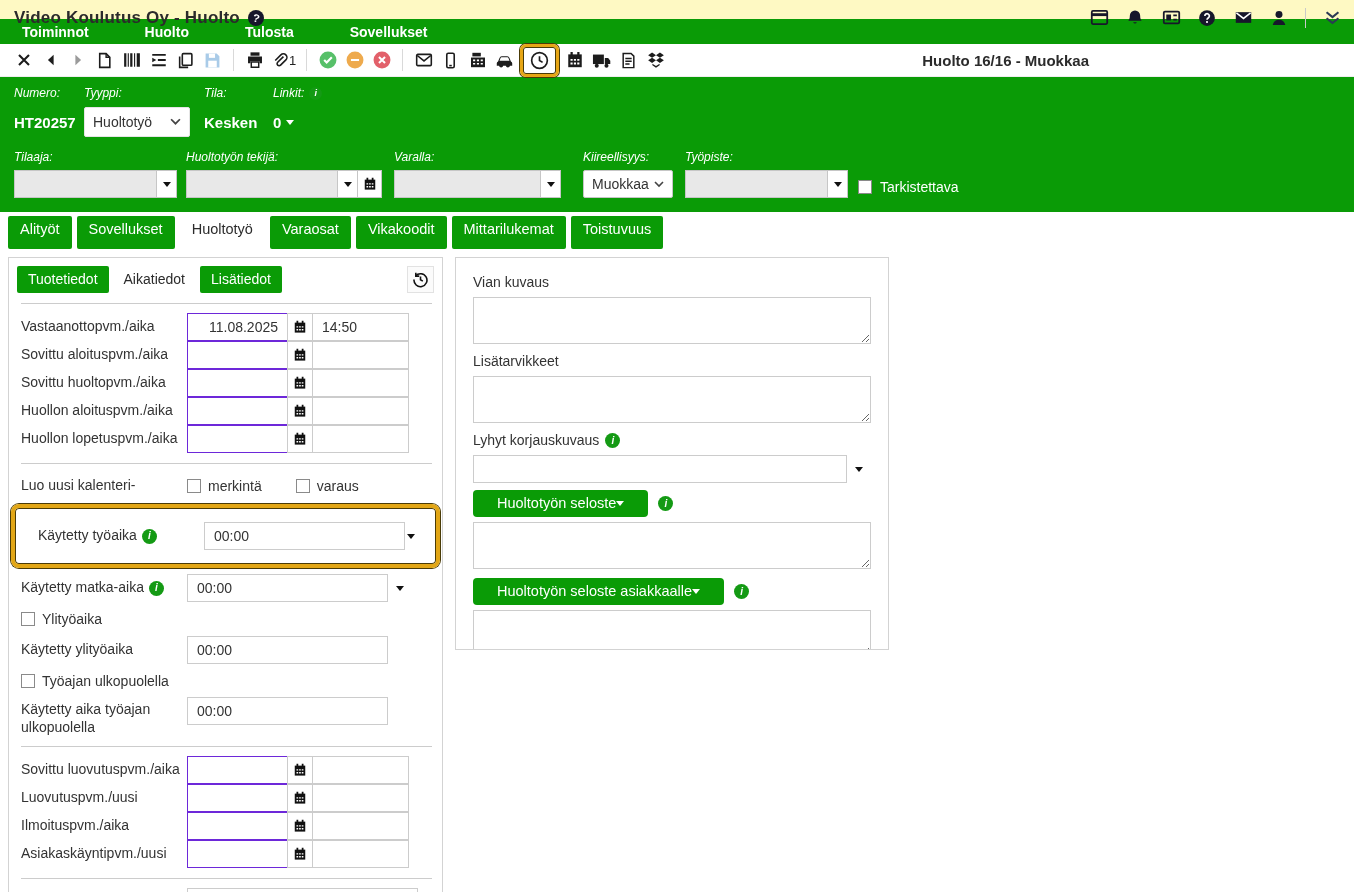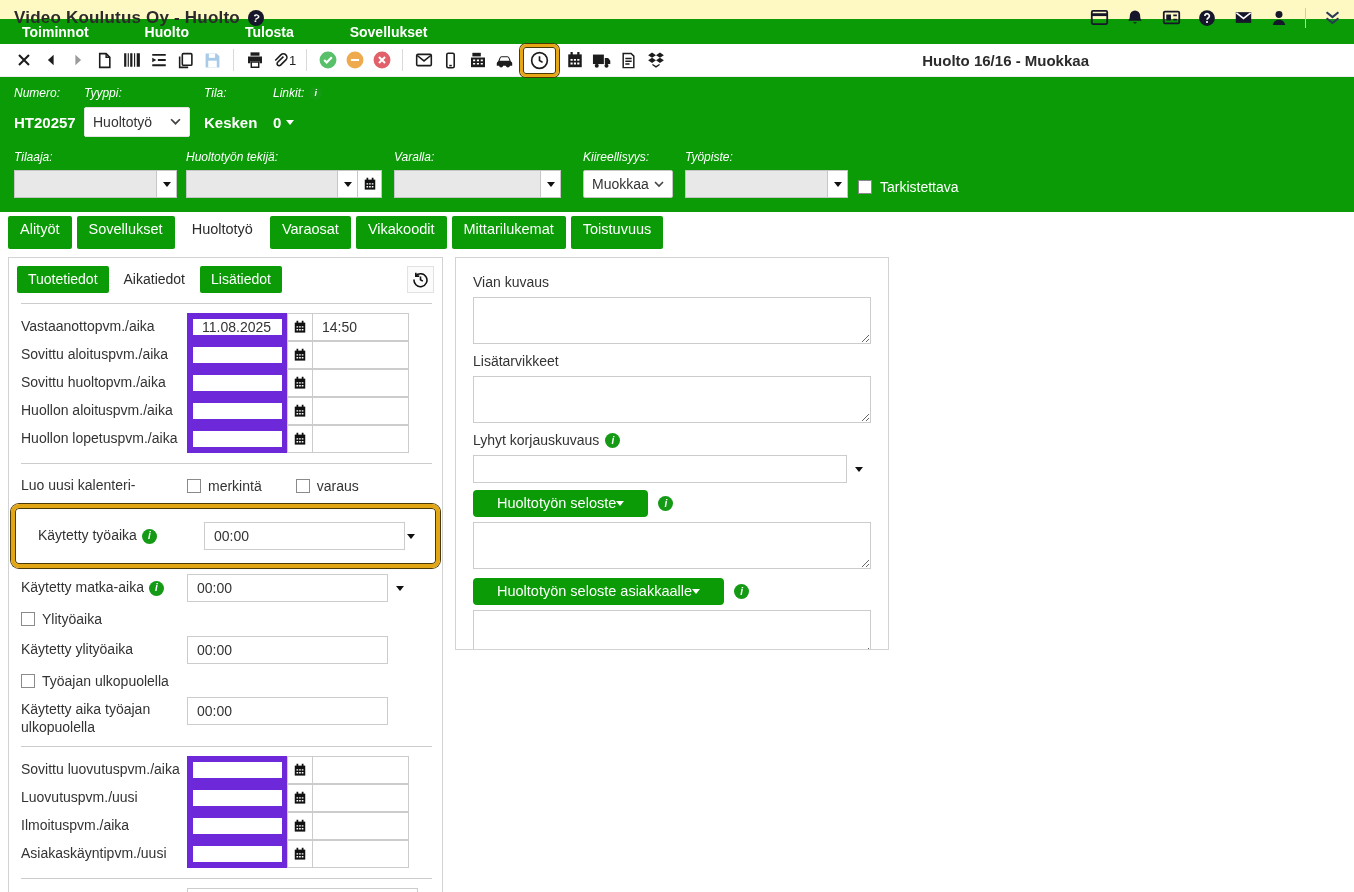--- a/index.html
+++ b/index.html
@@ -66,21 +66,21 @@
   .lp-tabs { display:flex; gap:4px; align-items:center; padding:0 8px; }
   .ltab { background:#0a9b06; color:#fff; font-size:14px; padding:5px 11px 6px; border-radius:2px; cursor:pointer; }
   .ltab.active { background:#fff; color:#2b2b2b; }
   .histbtn { margin-left:auto; width:27px; height:27px; background:#fbfbfb; border:1px solid #e2e2e2; display:flex; align-items:center; justify-content:center; padding:0; cursor:pointer; }
   .lp-sep { height:1px; background:#ccc; margin:10px 10px 9px 12px; }
 
   .frow { display:flex; align-items:center; padding-right:8px; }
   .flabel { flex:0 0 178px; padding-left:12px; font-size:14px; color:#333; display:flex; align-items:center; gap:5px; line-height:1.25; }
   .drow { min-height:28px; }
   .drow + .drow .din, .drow + .drow .calbtn, .drow + .drow .tin { margin-top:-1px; }
-  .din { width:101px; height:28px; border:6px solid #6d28d9; padding:0 9px; font-size:14px; color:#333; font-family:inherit; }
+  .din { width:101px; height:28px; border:1px solid #6d28d9; padding:0 9px; font-size:14px; color:#333; font-family:inherit;text-align:right; }
   .calbtn { width:26px; height:28px; margin-left:-1px; border:1px solid #ccc; background:#fff; display:flex; align-items:center; justify-content:center; padding:0; cursor:pointer; }
   .tin { width:97px; height:28px; margin-left:-1px; border:1px solid #ccc; padding:0 9px; font-size:14px; color:#333; font-family:inherit; }
   .cbrow { min-height:26px; margin:2px 0; }
   .cbgroup { display:flex; align-items:center; gap:7px; font-size:14px; }
   .cbgroup + .cbgroup { margin-left:34px; }
   .trow { min-height:30px; margin:3px 0; }
   .vin { width:201px; height:28px; border:1px solid #ccc; padding:0 9px; font-size:14px; color:#333; font-family:inherit; }
   .caretbtn { width:24px; height:28px; background:#fff; border:none; display:flex; align-items:center; justify-content:center; padding:0; cursor:pointer; }
   .hlrow { margin:5px 2px 5px 2px; border:4px solid #e2a615; border-radius:8px;
     box-shadow:0 0 0 1px #4a3b06, inset 0 0 0 1px #4a3b06; padding:2px 0; }

